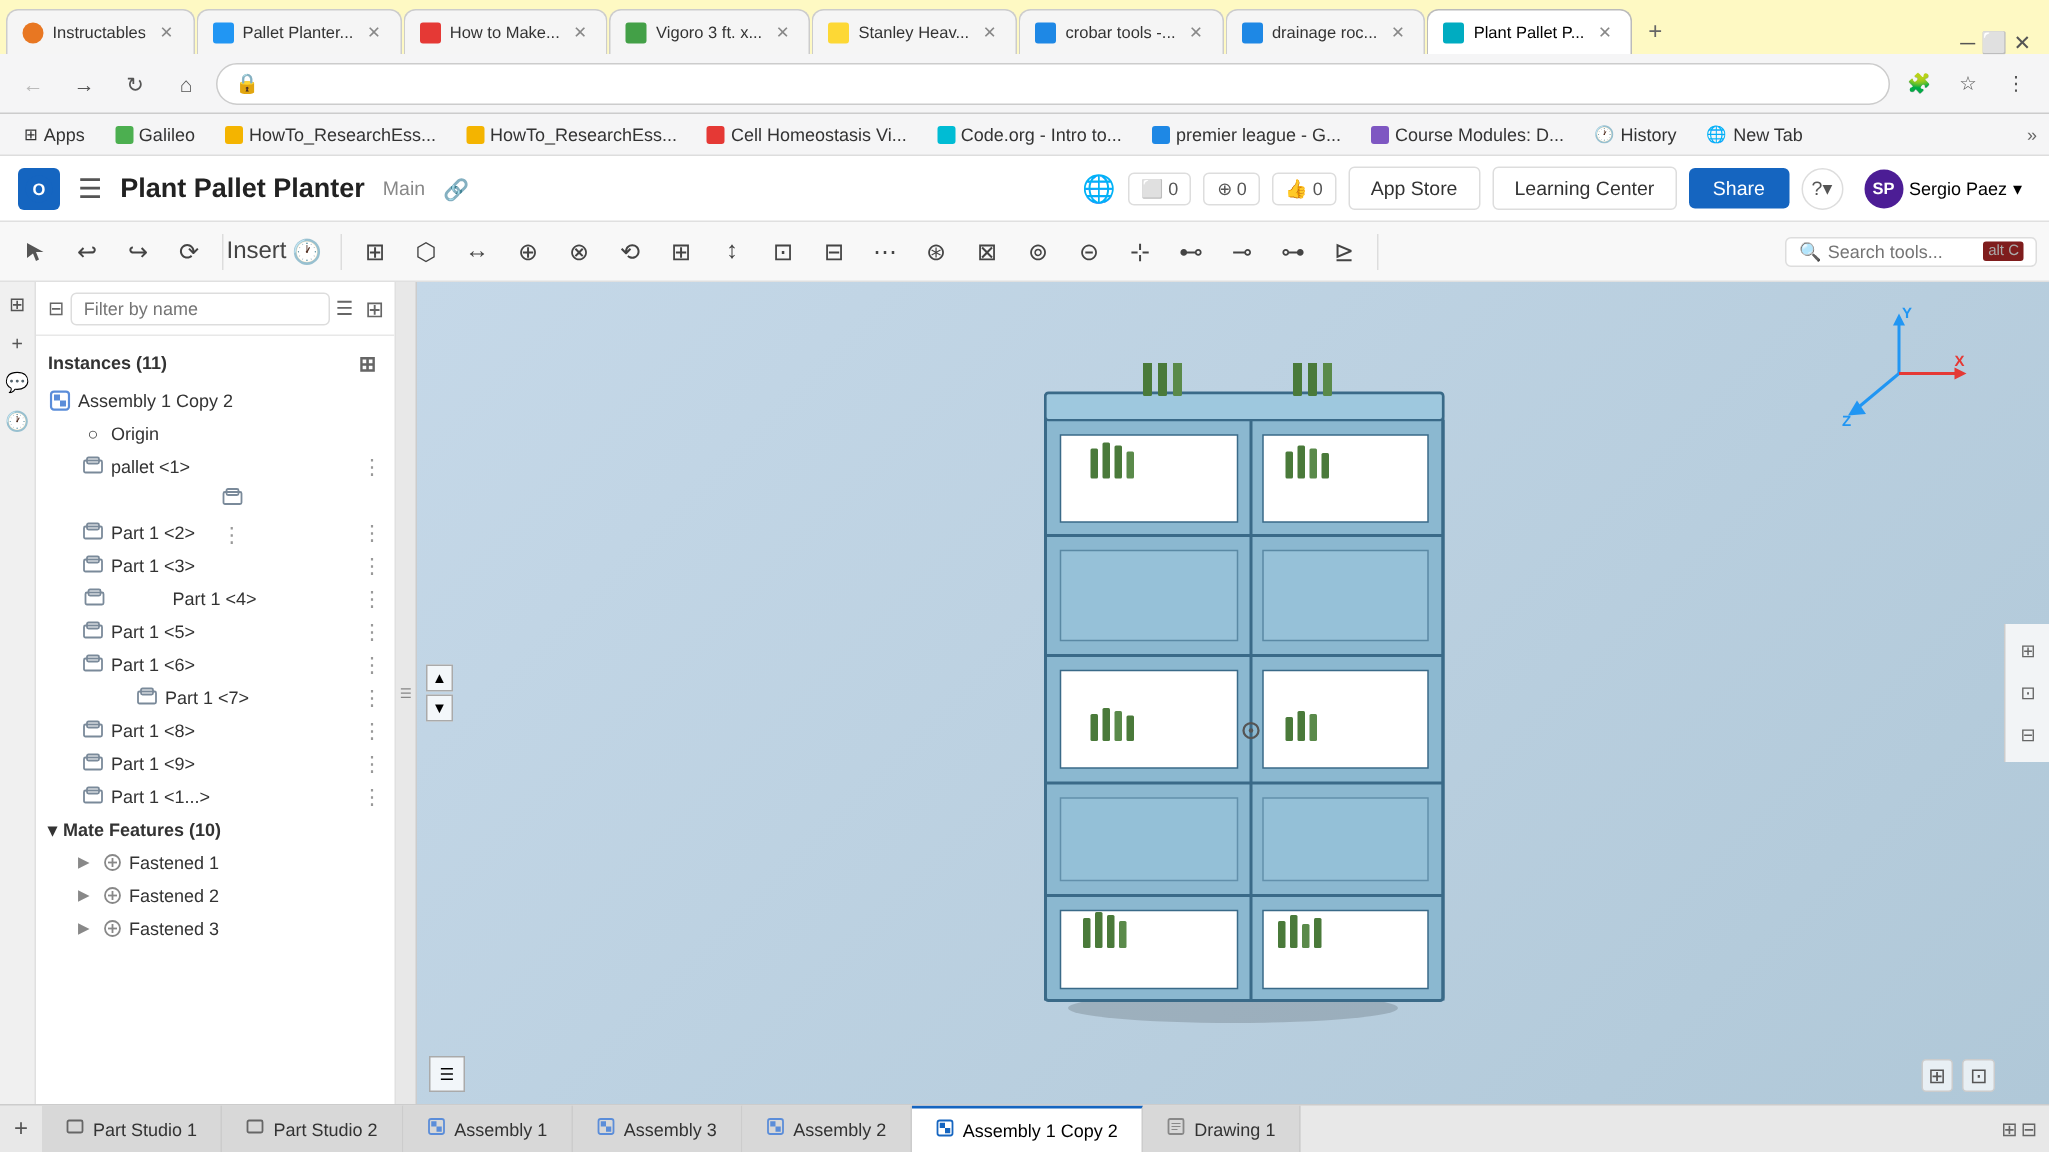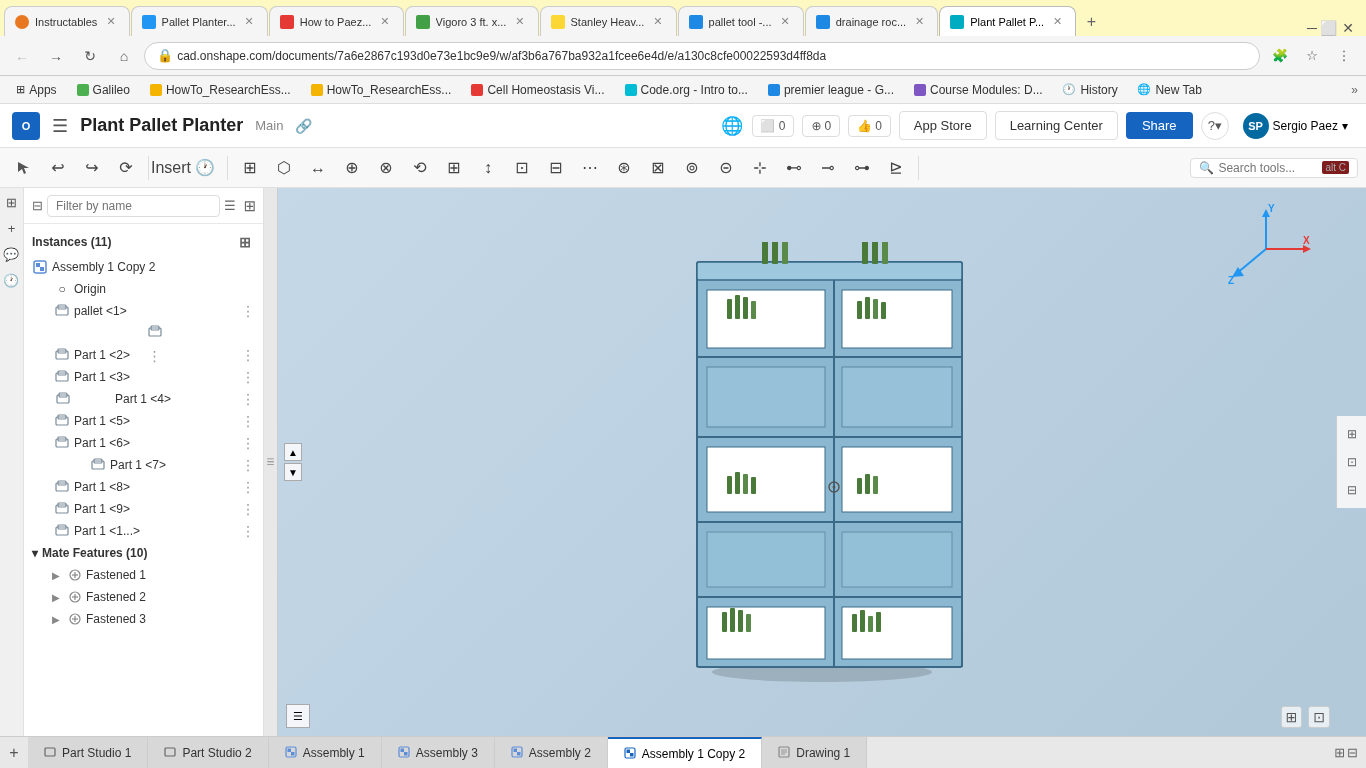--- a/index.html
+++ b/index.html
@@ -35,21 +35,21 @@
     .doc-title { font-size: 18px; font-weight: 600; color: #222; margin-right: 4px; }
     .doc-main-tag { font-size: 13px; color: #888; margin-right: 4px; }
     .doc-link-icon { color: #888; font-size: 14px; cursor: pointer; }
     .top-bar-spacer { flex: 1; }
     .globe-btn { font-size: 18px; color: #555; cursor: pointer; }
     .count-badge { display: flex; align-items: center; gap: 3px; padding: 3px 8px; border-radius: 4px; border: 1px solid #ddd; font-size: 12px; color: #555; cursor: pointer; }
     .app-store-btn, .learning-center-btn { padding: 6px 14px; border: 1px solid #ddd; border-radius: 4px; font-size: 13px; color: #333; cursor: pointer; background: #fff; }
     .share-btn { padding: 6px 16px; background: #1565c0; color: white; border: none; border-radius: 4px; font-size: 13px; cursor: pointer; font-weight: 500; }
     .help-btn { width: 28px; height: 28px; border-radius: 50%; border: 1px solid #ddd; display: flex; align-items: center; justify-content: center; font-size: 13px; color: #555; cursor: pointer; }
     .user-avatar { display: flex; align-items: center; gap: 4px; cursor: pointer; padding: 4px 6px; border-radius: 4px; }
-    .avatar-img { width: 26px; height: 26px; border-radius: 50%; background: #0369a1; display: flex; align-items: center; justify-content: center; color: white; font-size: 11px; font-weight: bold; }
+    .avatar-img { width: 26px; height: 26px; border-radius: 50%; background: #4c1d95; display: flex; align-items: center; justify-content: center; color: white; font-size: 11px; font-weight: bold; }
 
     
     .toolbar { display: flex; align-items: center; height: 40px; background: #f8f8f8; border-bottom: 1px solid #e0e0e0; padding: 0 8px; gap: 2px; }
     .toolbar-btn { width: 32px; height: 32px; display: flex; align-items: center; justify-content: center; border-radius: 4px; cursor: pointer; color: #444; font-size: 16px; }
     .toolbar-separator { width: 1px; height: 24px; background: #ddd; margin: 0 4px; }
     .toolbar-search { display: flex; align-items: center; margin-left: auto; background: #fff; border: 1px solid #ddd; border-radius: 4px; padding: 2px 8px; gap: 4px; min-width: 160px; }
     .toolbar-search input { border: none; outline: none; font-size: 12px; color: #555; width: 110px; }
 
     
     .main-layout { display: flex; flex: 1; overflow: hidden; }
@@ -102,36 +102,36 @@
       <span class="tab-title">Instructables</span>
       <span class="tab-close">✕</span>
     </div>
     <div class="tab" style="min-width:110px;">
       <div class="tab-favicon" style="background:#2196F3;"></div>
       <span class="tab-title">Pallet Planter...</span>
       <span class="tab-close">✕</span>
     </div>
     <div class="tab" style="min-width:110px;">
       <div class="tab-favicon" style="background:#e53935;"></div>
-      <span class="tab-title">How to Paez...</span>
+      <span class="tab-title">How to Make...</span>
       <span class="tab-close">✕</span>
     </div>
     <div class="tab" style="min-width:110px;">
       <div class="tab-favicon" style="background:#43a047;"></div>
       <span class="tab-title">Vigoro 3 ft. x...</span>
       <span class="tab-close">✕</span>
     </div>
     <div class="tab" style="min-width:110px;">
       <div class="tab-favicon" style="background:#fdd835;"></div>
       <span class="tab-title">Stanley Heav...</span>
       <span class="tab-close">✕</span>
     </div>
     <div class="tab" style="min-width:100px;">
       <div class="tab-favicon" style="background:#1e88e5;"></div>
-      <span class="tab-title">pallet tool -...</span>
+      <span class="tab-title">crobar tools -...</span>
       <span class="tab-close">✕</span>
     </div>
     <div class="tab" style="min-width:100px;">
       <div class="tab-favicon" style="background:#1e88e5;"></div>
       <span class="tab-title">drainage roc...</span>
       <span class="tab-close">✕</span>
     </div>
     <div class="tab active" style="min-width:130px;">
       <div class="tab-favicon" style="background:#00acc1;"></div>
       <span class="tab-title">Plant Pallet P...</span>
@@ -145,21 +145,20 @@
     </div>
   </div>
 
   <div class="address-bar-row">
     <div class="nav-btn disabled">←</div>
     <div class="nav-btn">→</div>
     <div class="nav-btn">↻</div>
     <div class="nav-btn">⌂</div>
     <div class="address-bar">
       <span style="color:#1a73e8; font-size:13px; margin-right:4px;">🔒</span>
-      <span class="address-text">cad.onshape.com/documents/7a6e2867c193d0e73e1bc9e9/w/af3b6a767ba932a1fcee6e4d/e/a130c8cfe00022593d4ff8da</span>
     </div>
     <div class="browser-actions">
       <div class="browser-action-btn">🧩</div>
       <div class="browser-action-btn">☆</div>
       <div class="browser-action-btn">⋮</div>
     </div>
   </div>
 
   <div class="bookmarks-bar">
     <div class="bookmark-item">

